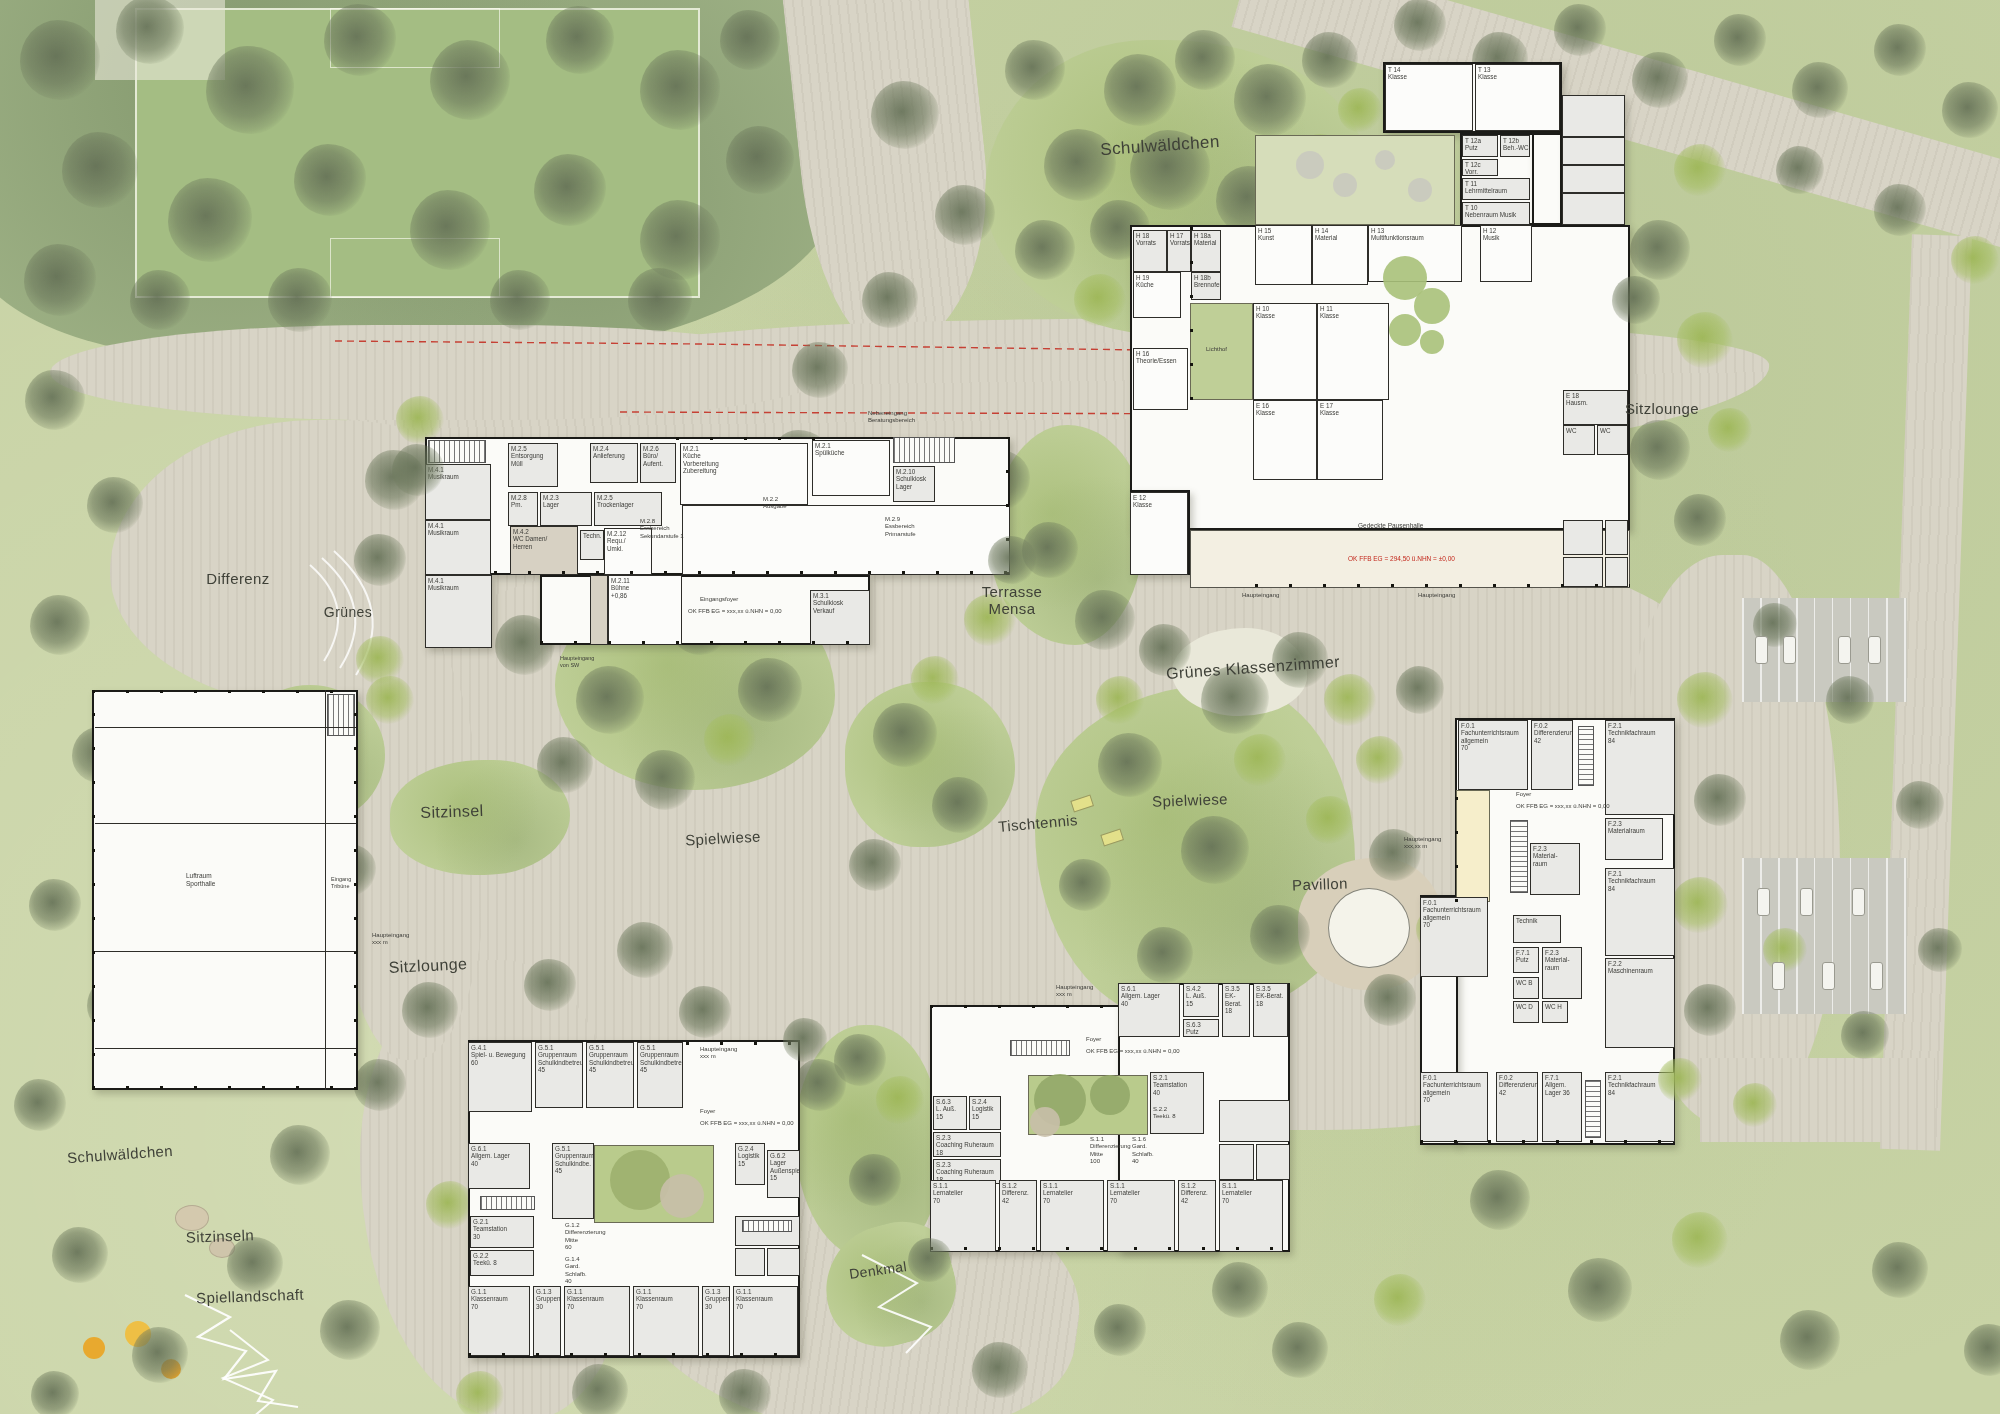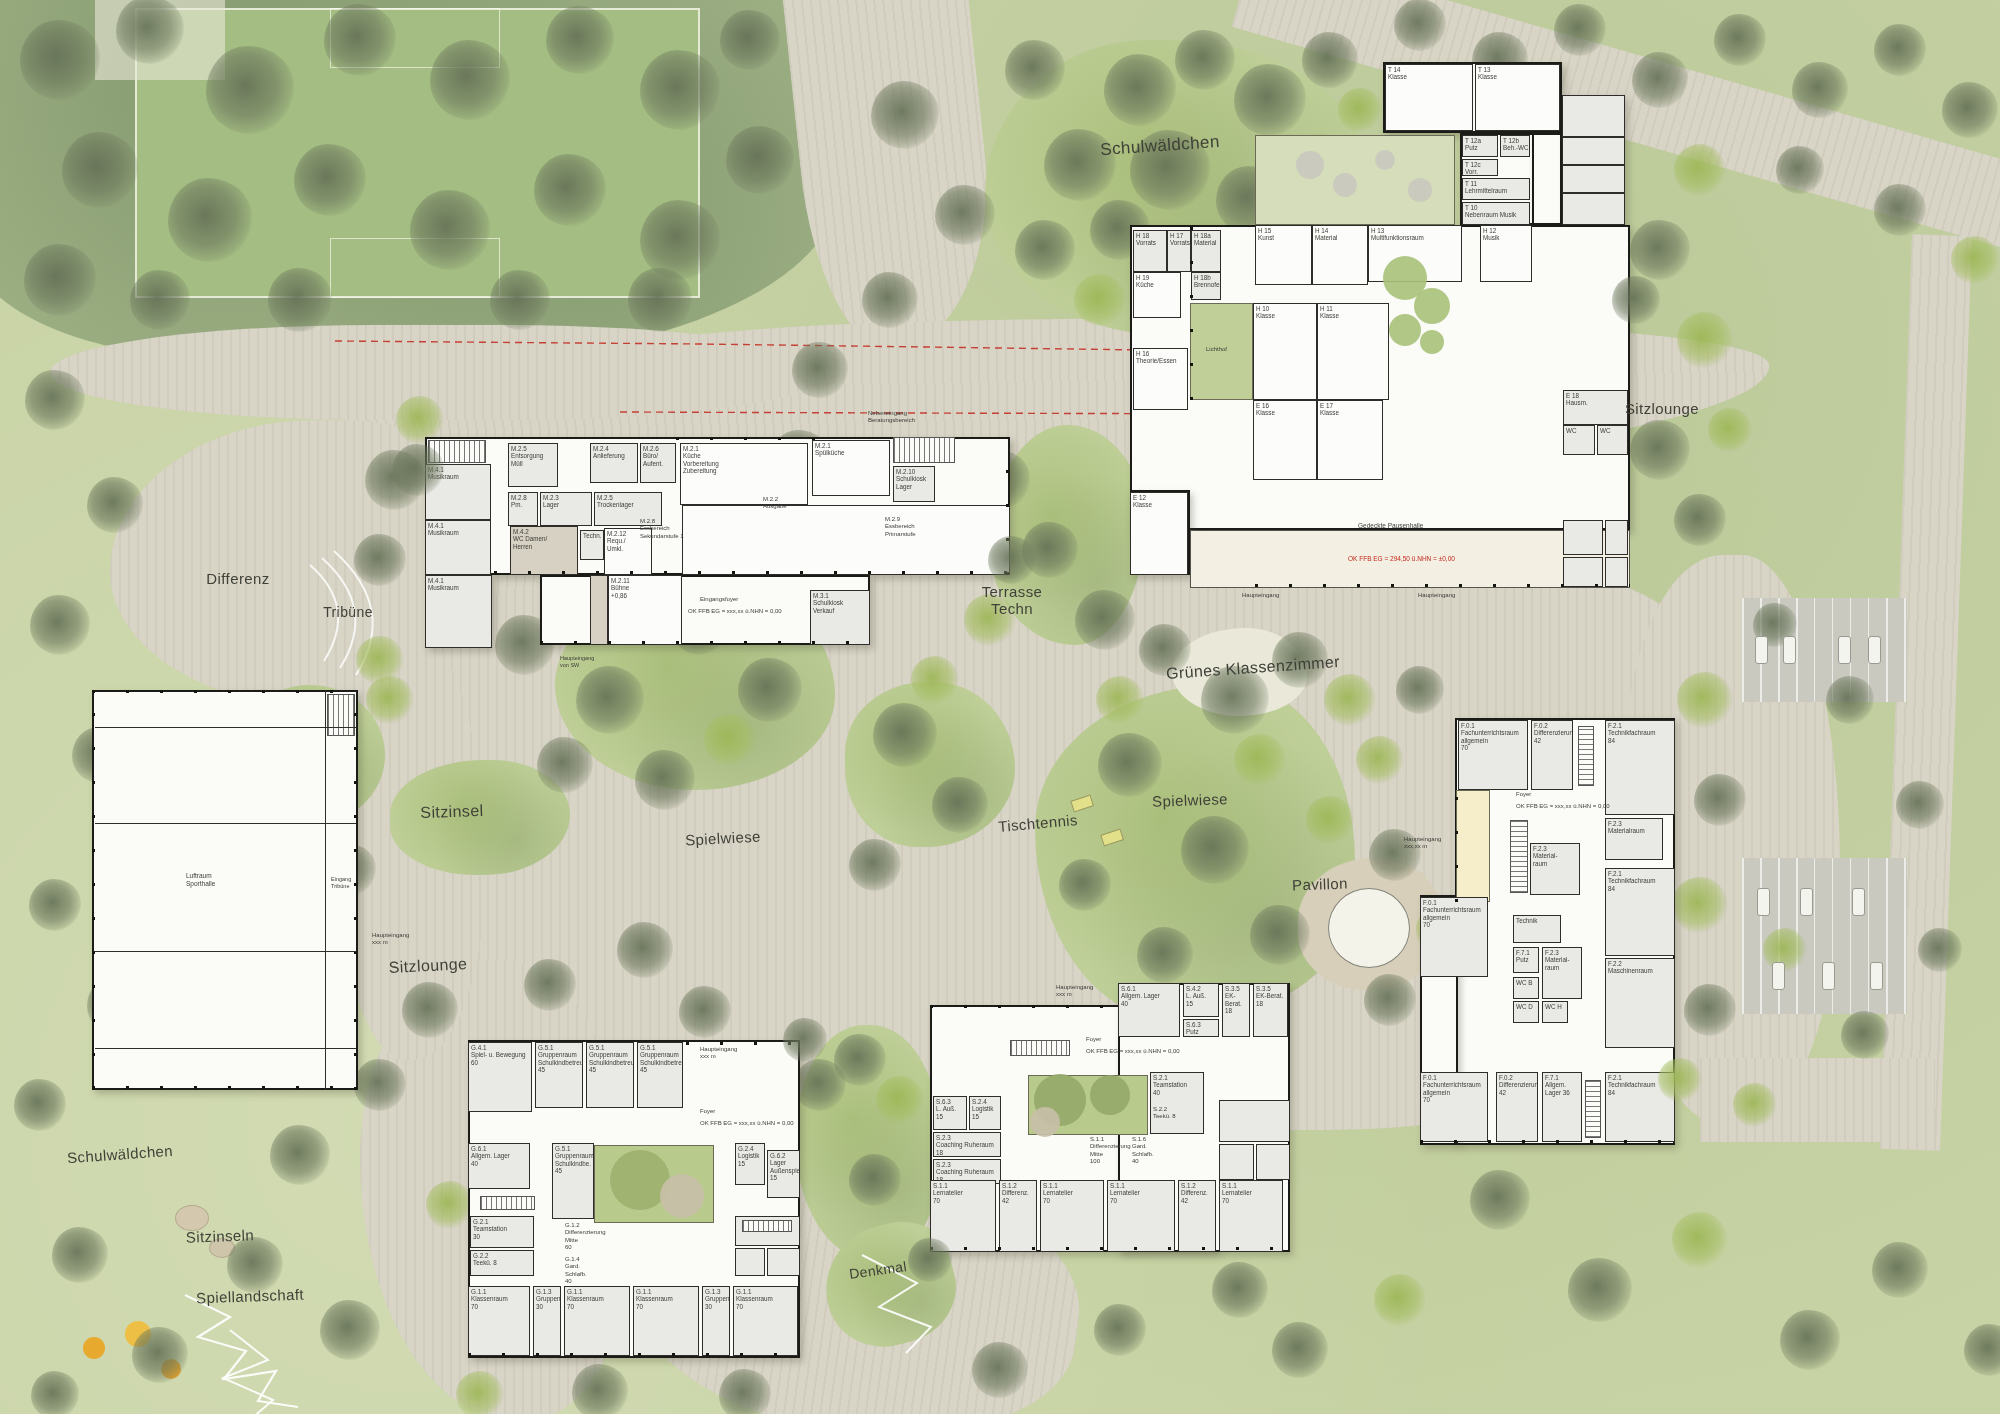--- a/index.html
+++ b/index.html
@@ -813,23 +813,23 @@
     <div class="car" style="left: 1868px; top: 636px;"></div>
     <div class="car" style="left: 1757px; top: 888px;"></div>
     <div class="car" style="left: 1800px; top: 888px;"></div>
     <div class="car" style="left: 1852px; top: 888px;"></div>
     <div class="car" style="left: 1772px; top: 962px;"></div>
     <div class="car" style="left: 1822px; top: 962px;"></div>
     <div class="car" style="left: 1870px; top: 962px;"></div>
     <div class="slabel" style="left: 1160px; top: 146px; font-size: 17px; transform: translate(-50%, -50%) rotate(-4deg);">Schulwäldchen</div>
     <div class="slabel" style="left: 1662px; top: 408px; font-size: 15px; transform: translate(-50%, -50%) rotate(0deg);">Sitzlounge</div>
     <div class="slabel" style="left: 238px; top: 578px; font-size: 15px; transform: translate(-50%, -50%) rotate(0deg);">Differenz</div>
-    <div class="slabel" style="left: 348px; top: 612px; font-size: 14px; transform: translate(-50%, -50%) rotate(0deg);">Tribüne</div>
+    <div class="slabel" style="left: 348px; top: 612px; font-size: 14px; transform: translate(-50%, -50%) rotate(0deg);">Grünes</div>
     <div class="slabel" style="left: 1012px; top: 600px; font-size: 15px; transform: translate(-50%, -50%) rotate(0deg);">Terrasse
-Techn</div>
+Mensa</div>
     <div class="slabel" style="left: 1253px; top: 668px; font-size: 16px; transform: translate(-50%, -50%) rotate(-4deg);">Grünes Klassenzimmer</div>
     <div class="slabel" style="left: 452px; top: 812px; font-size: 16px; transform: translate(-50%, -50%) rotate(-2deg);">Sitzinsel</div>
     <div class="slabel" style="left: 723px; top: 838px; font-size: 15px; transform: translate(-50%, -50%) rotate(-3deg);">Spielwiese</div>
     <div class="slabel" style="left: 1038px; top: 823px; font-size: 15px; transform: translate(-50%, -50%) rotate(-5deg);">Tischtennis</div>
     <div class="slabel" style="left: 1190px; top: 800px; font-size: 15px; transform: translate(-50%, -50%) rotate(-2deg);">Spielwiese</div>
     <div class="slabel" style="left: 1320px; top: 884px; font-size: 15px; transform: translate(-50%, -50%) rotate(-2deg);">Pavillon</div>
     <div class="slabel" style="left: 428px; top: 966px; font-size: 16px; transform: translate(-50%, -50%) rotate(-3deg);">Sitzlounge</div>
     <div class="slabel" style="left: 120px; top: 1154px; font-size: 15px; transform: translate(-50%, -50%) rotate(-4deg);">Schulwäldchen</div>
     <div class="slabel" style="left: 220px; top: 1236px; font-size: 15px; transform: translate(-50%, -50%) rotate(-2deg);">Sitzinseln</div>
     <div class="slabel" style="left: 250px; top: 1296px; font-size: 15px; transform: translate(-50%, -50%) rotate(-2deg);">Spiellandschaft</div>

